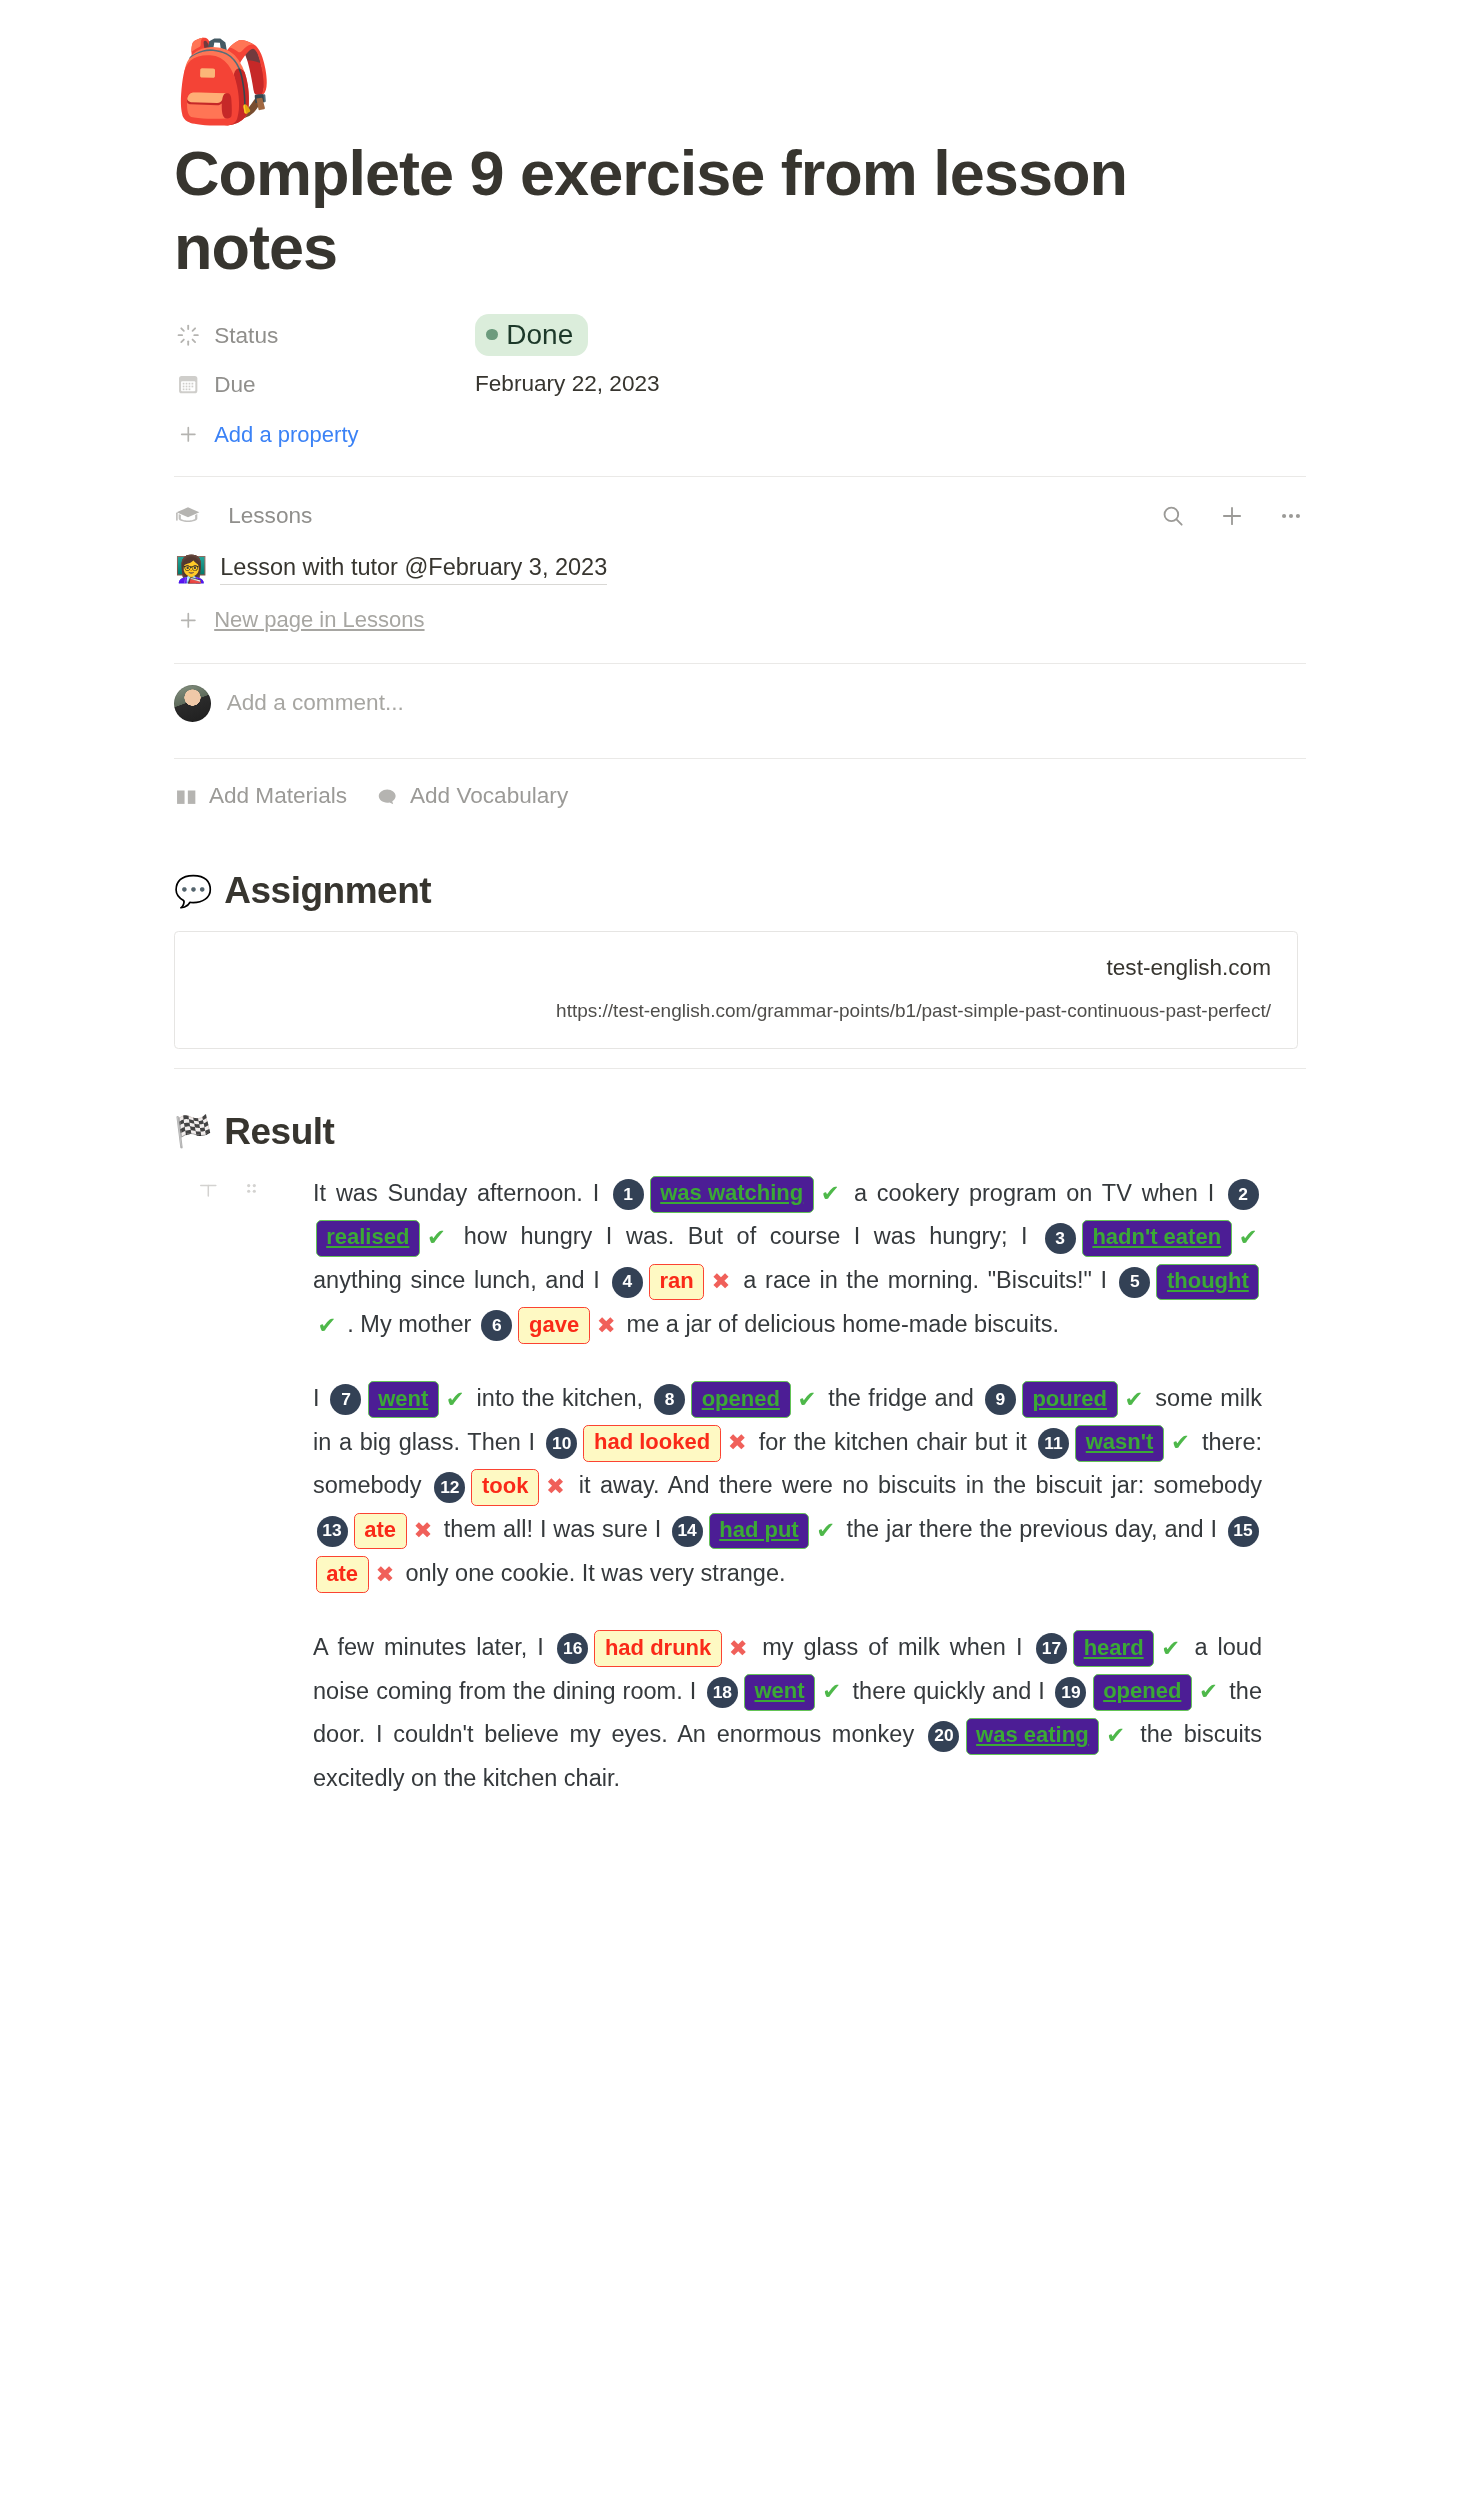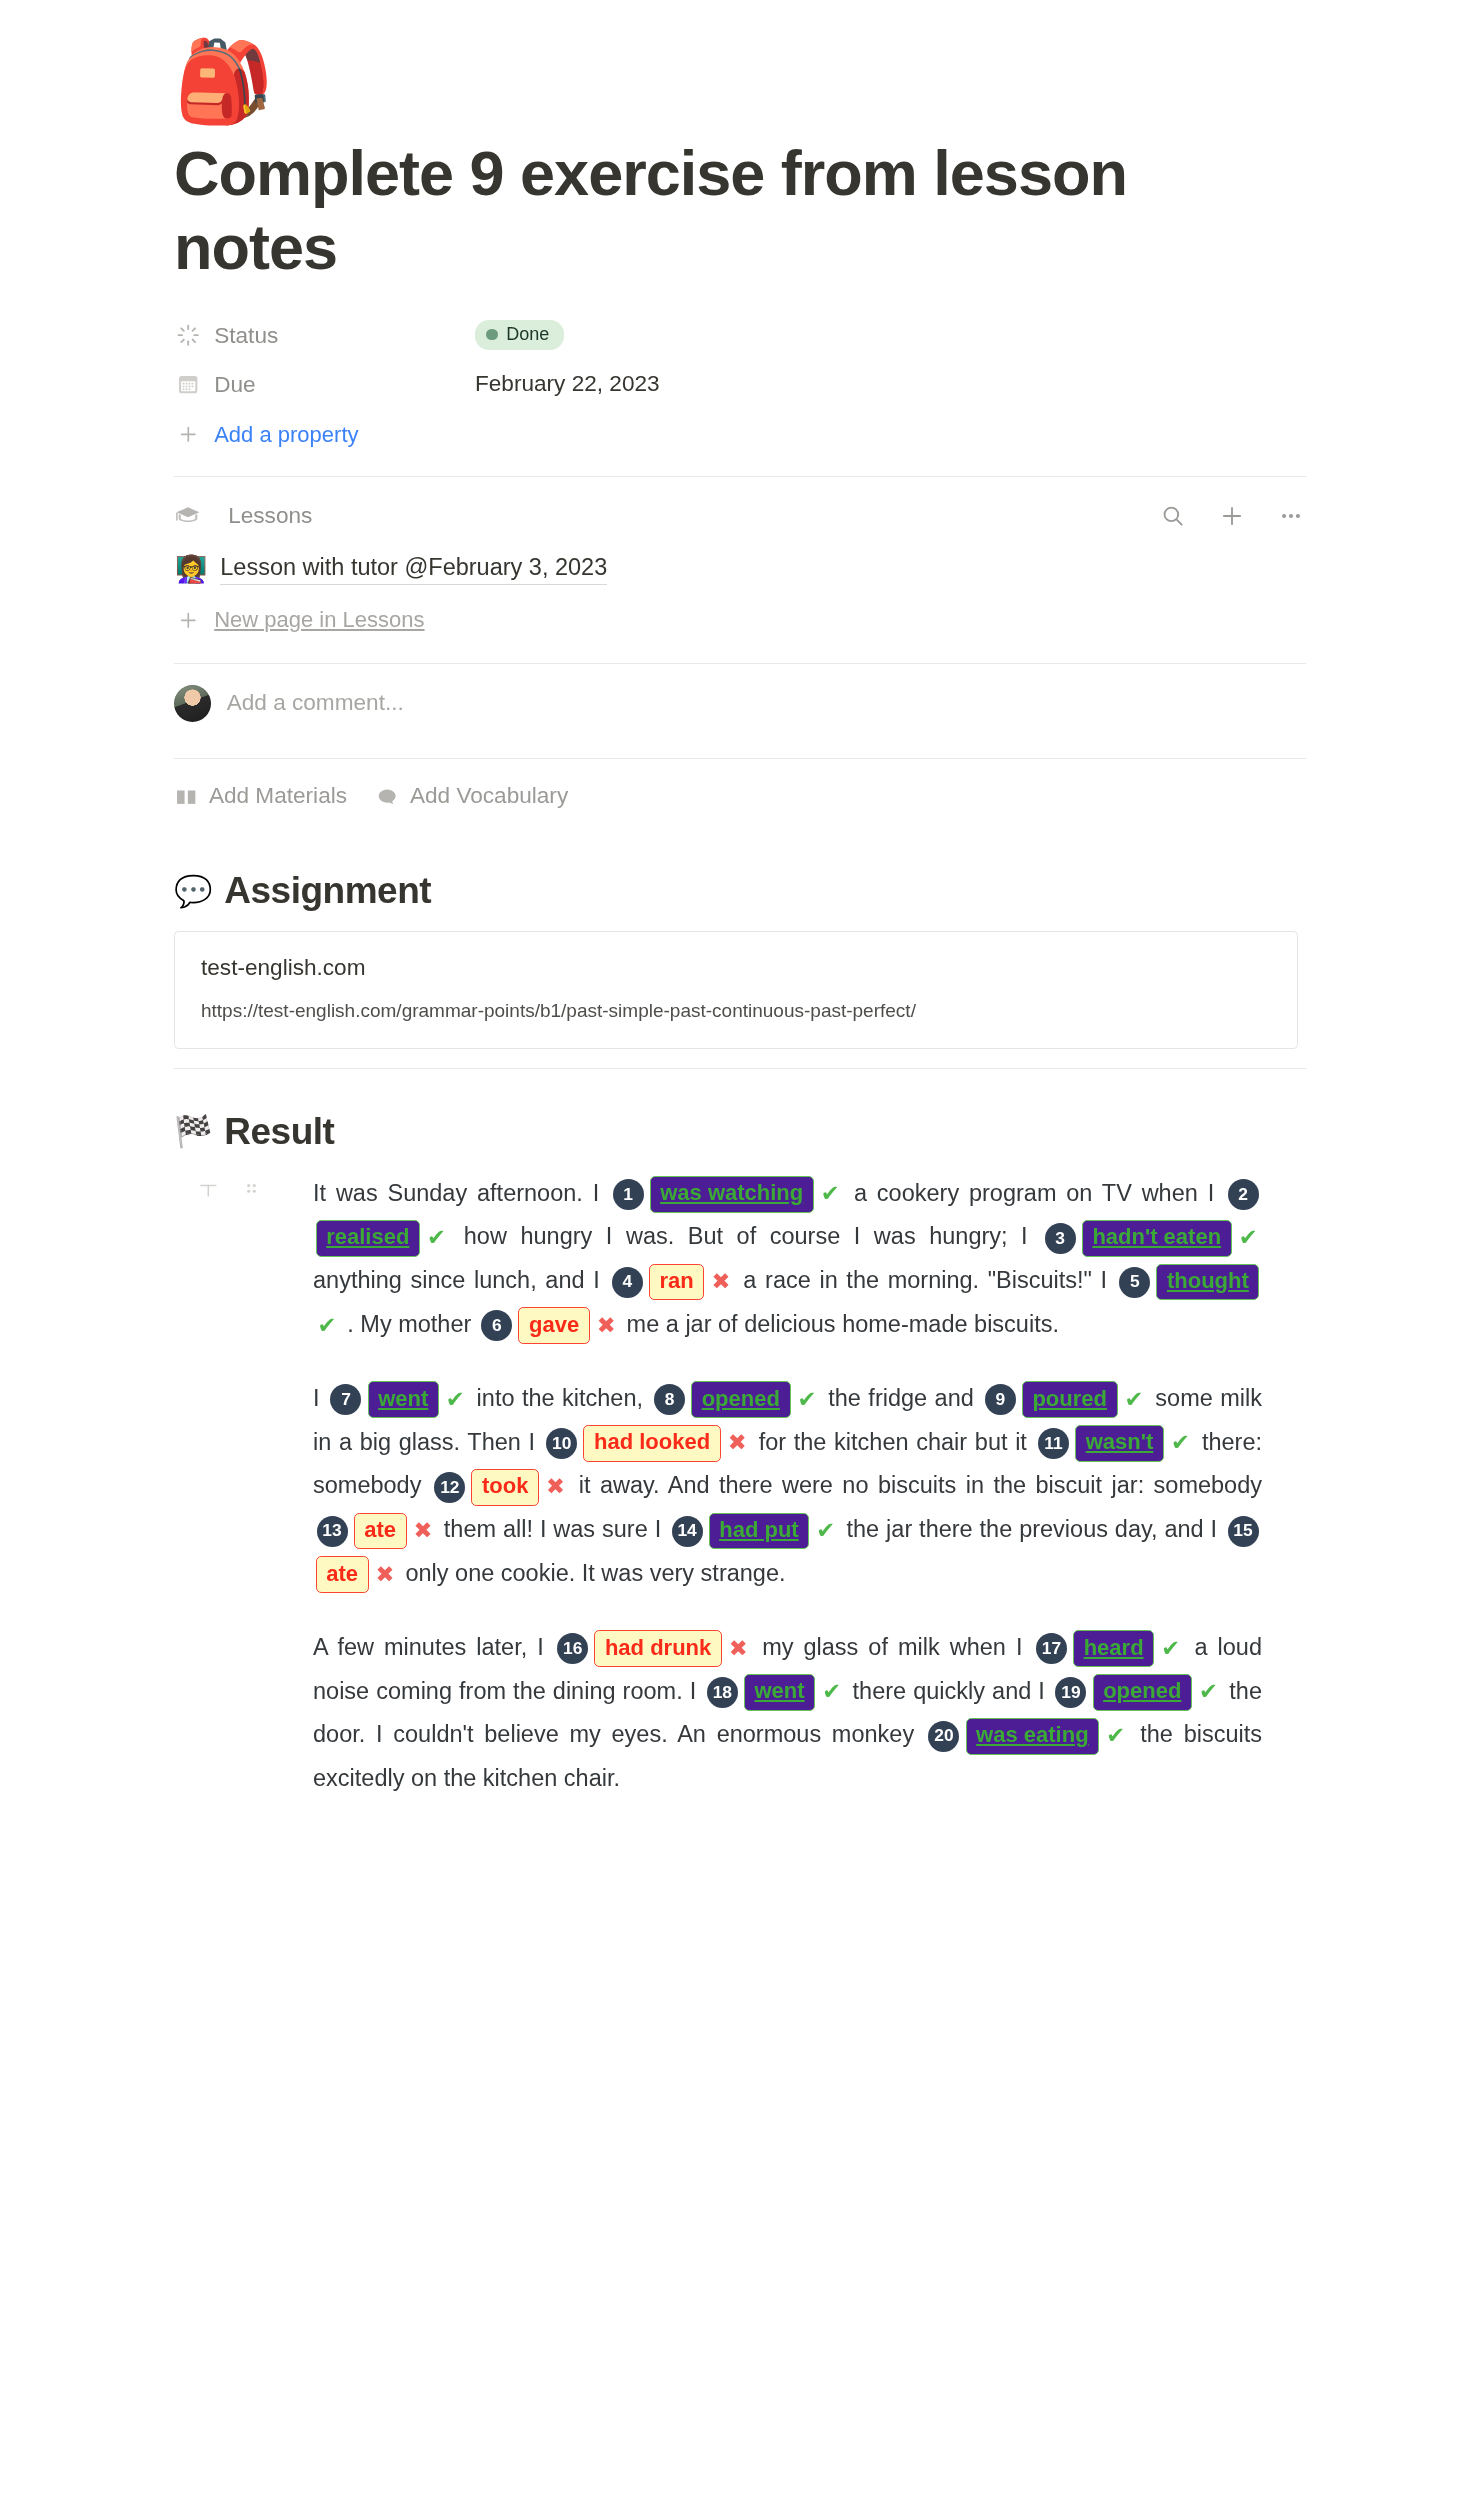--- a/index.html
+++ b/index.html
@@ -70,21 +70,21 @@
   .prop-icon svg { display: block; }
   .prop-label-text { font-size: 22.6px; color: #908F8C; }
   .prop-value { color: #37352F; font-size: 22.6px; }
 
   .status-pill {
     display: inline-flex;
     align-items: center;
     background: #DBEDDB;
     border-radius: 14px;
     padding: 4.4px 15px 5.2px 11.3px;
-    font-size: 18px;
+    font-size: 28px;
     color: #1C3829;
     font-weight: 500;
   }
   .status-dot {
     width: 11.3px; height: 11.3px;
     border-radius: 50%;
     background: #6C9B7D;
     margin-right: 8.7px;
   }
 
@@ -231,20 +231,21 @@
     line-height: 1;
   }
 
   
   .bookmark {
     border: 0.9px solid #E6E5E3;
     border-radius: 4.4px;
     padding: 22.6px 26px 26px 26px;
     width: 1124px;
     box-sizing: border-box;
+    text-align: right;
   }
   .bookmark-title {
     font-size: 22.6px;
     color: #37352F;
     margin-bottom: 19px;
   }
   .bookmark-url {
     font-size: 19px;
     color: #4F4E4B;
     word-break: break-all;

